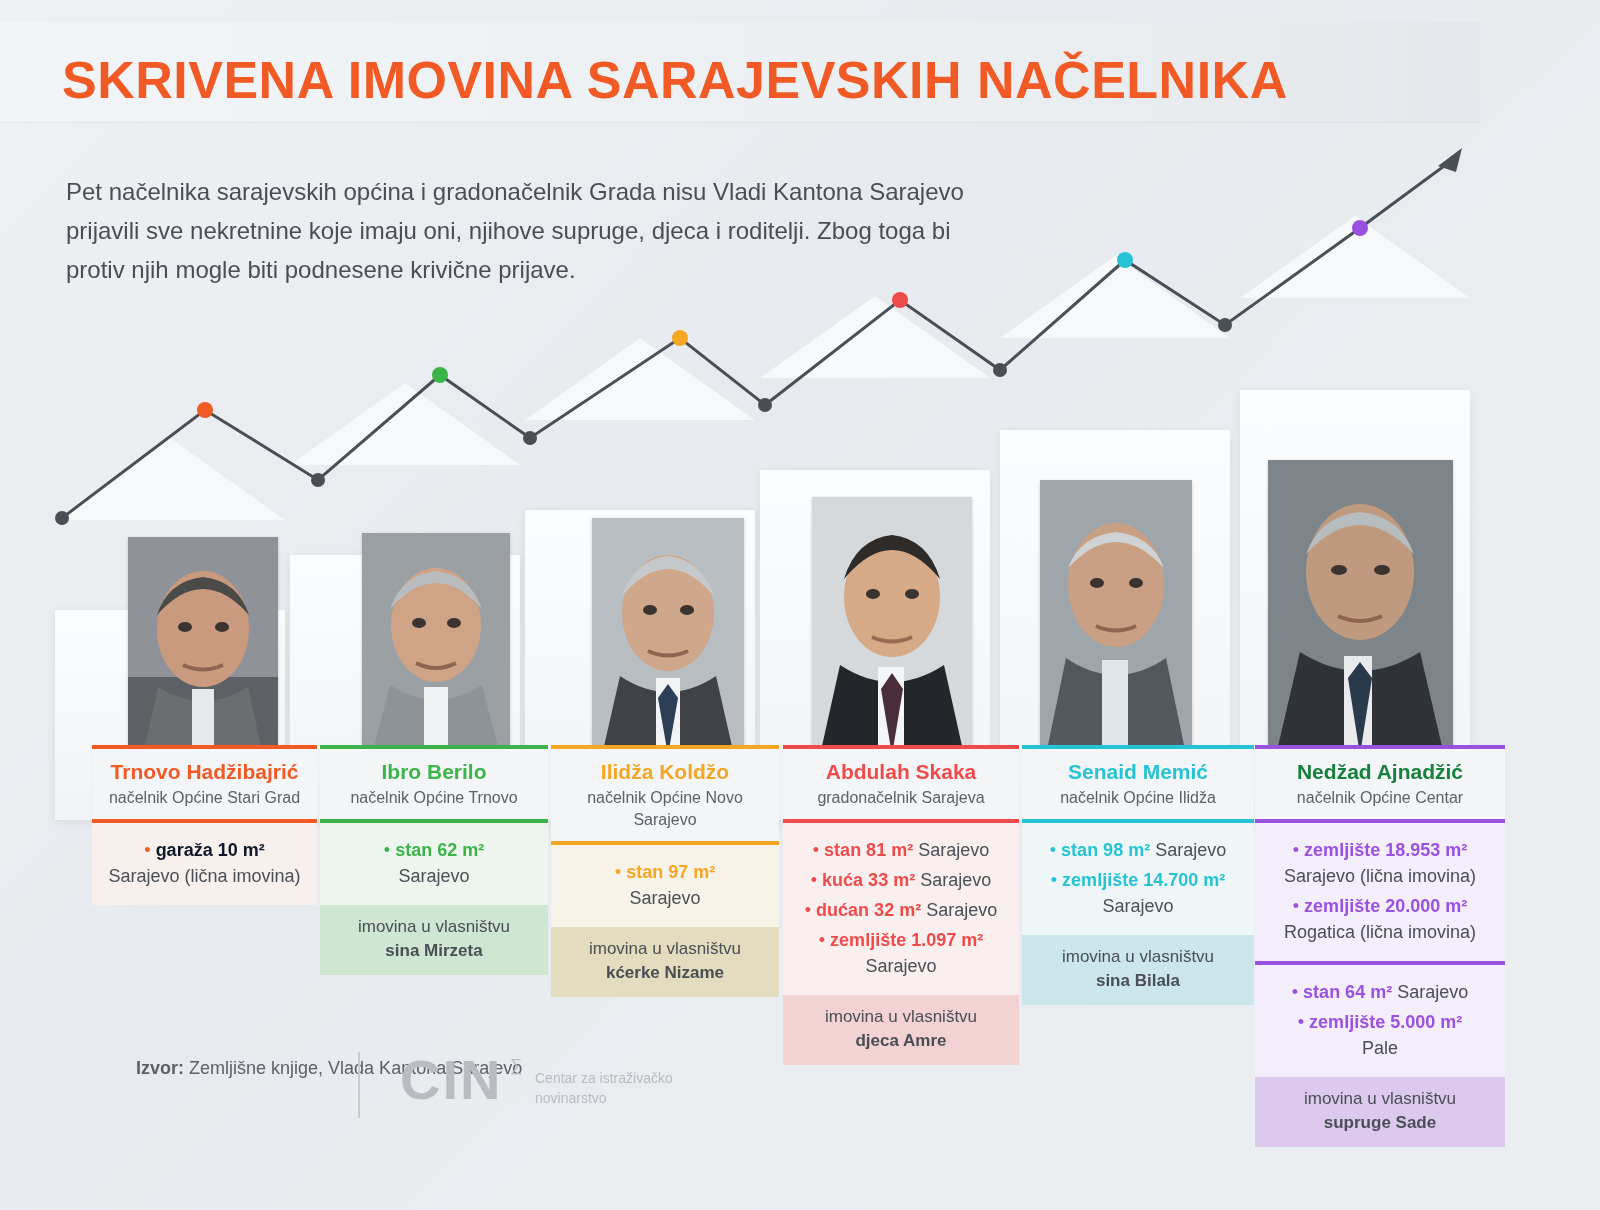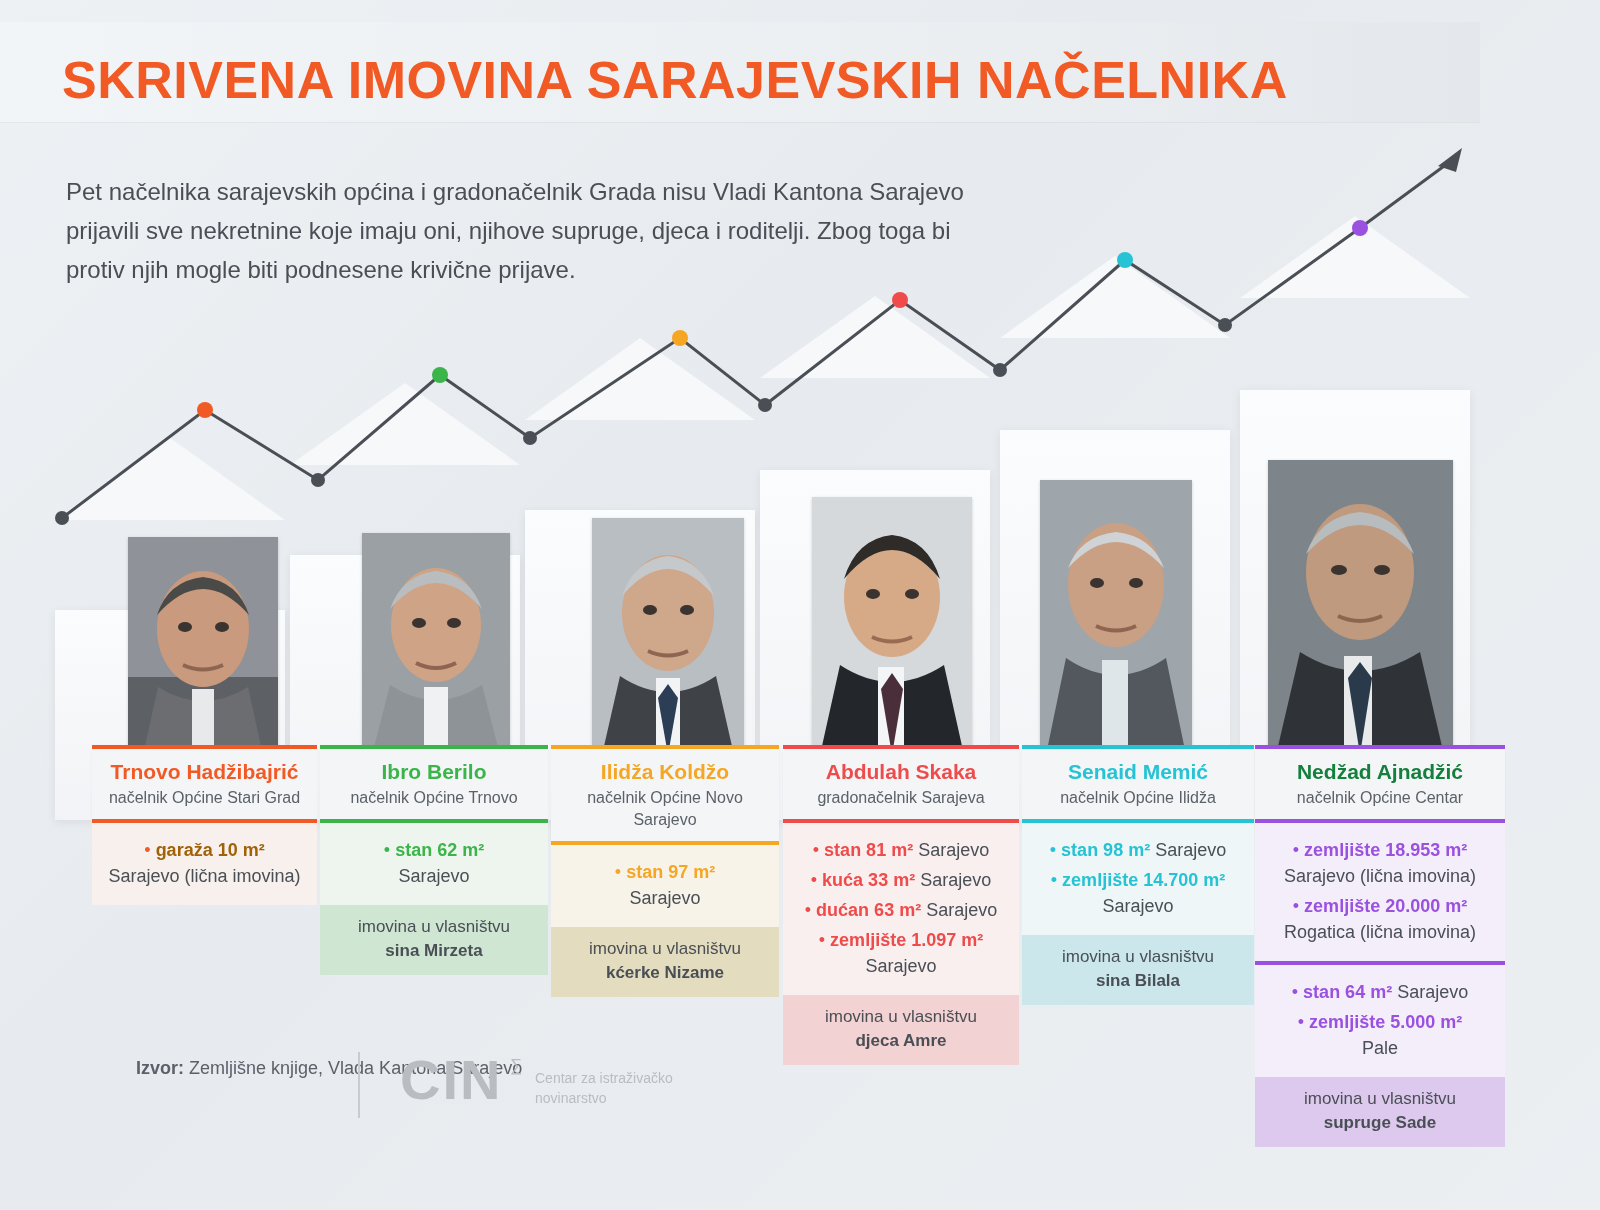--- a/index.html
+++ b/index.html
@@ -226,21 +226,21 @@
 
 <div class="card" style="left:92px; top:745px; width:225px;">
   <div class="rule" style="background:#f15a24;"></div>
   <div class="namebox">
     <div class="name" style="color:#f15a24;">Trnovo Hadžibajrić</div>
     <div class="role">načelnik Općine Stari Grad</div>
   </div>
   <div class="rule" style="background:#f15a24;"></div>
   <div class="assets" style="background:#f7f0ec;">
     <div class="asset">
-      <span style="color:#f15a24;">•</span> <b style="color:#a16207;">garaža 10 m²</b>
+      <span style="color:#f15a24;">•</span> <b style="color:#0f172a;">garaža 10 m²</b>
       <div>Sarajevo (lična imovina)</div>
     </div>
   </div>
 </div>
 
 <div class="card" style="left:320px; top:745px; width:228px;">
   <div class="rule" style="background:#3bb54a;"></div>
   <div class="namebox">
     <div class="name" style="color:#3bb54a;">Ibro Berilo</div>
     <div class="role">načelnik Općine Trnovo</div>
@@ -287,21 +287,21 @@
   <div class="assets" style="background:#f9efef;">
     <div class="asset">
       <span style="color:#ef4b4b;">•</span> <b style="color:#ef4b4b;">stan 81 m²</b>
       <span>Sarajevo</span>
     </div>
     <div class="asset">
       <span style="color:#ef4b4b;">•</span> <b style="color:#ef4b4b;">kuća 33 m²</b>
       <span>Sarajevo</span>
     </div>
     <div class="asset">
-      <span style="color:#ef4b4b;">•</span> <b style="color:#ef4b4b;">dućan 63 m²</b>
+      <span style="color:#ef4b4b;">•</span> <b style="color:#ef4b4b;">dućan 32 m²</b>
       <span>Sarajevo</span>
     </div>
     <div class="asset">
       <span style="color:#ef4b4b;">•</span> <b style="color:#ef4b4b;">zemljište 1.097 m²</b>
       <div>Sarajevo</div>
     </div>
   </div>
   <div class="owner" style="background:#f2d2d2;">
     <span>imovina u vlasništvu</span>
     <span class="who">djeca Amre</span>

